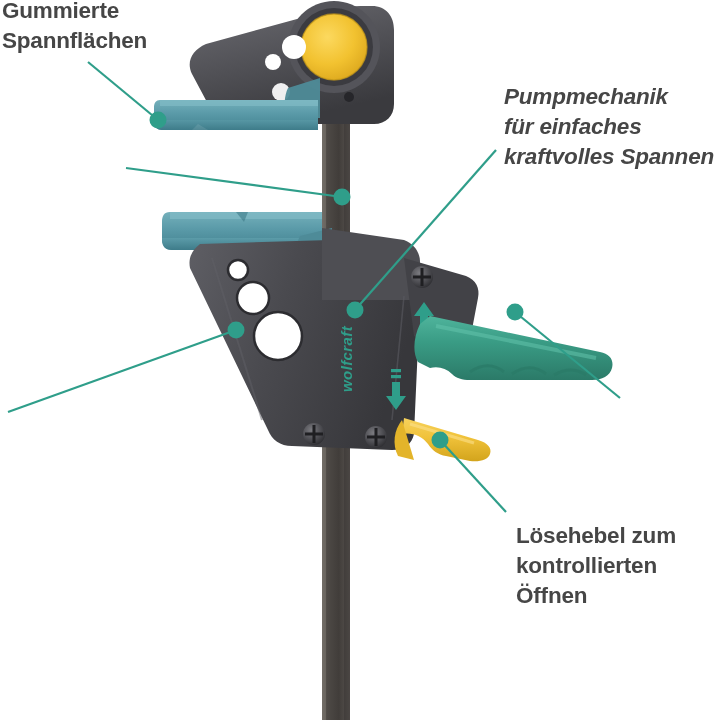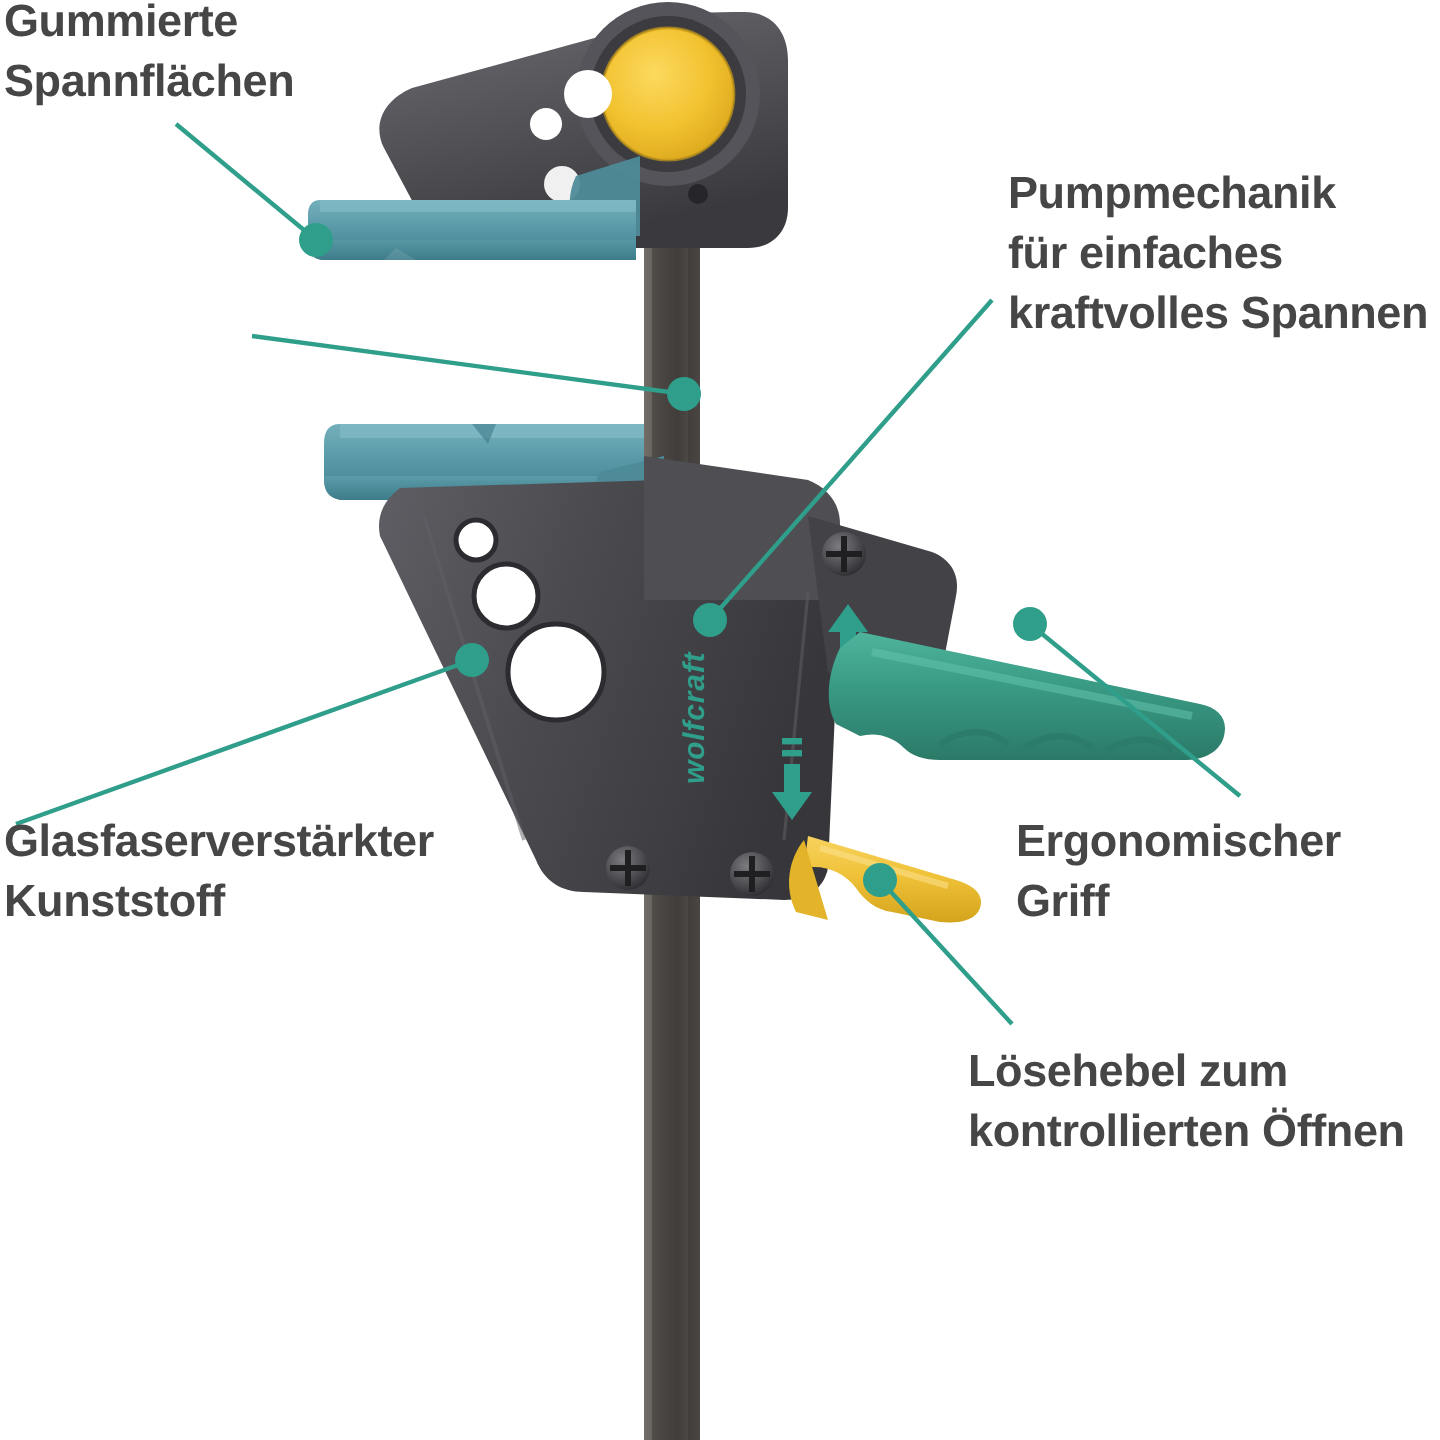--- a/index.html
+++ b/index.html
@@ -22,23 +22,23 @@
     font-weight:700;
     font-size:22.5px;
     line-height:30px;
     letter-spacing:-0.2px;
     white-space:pre-line;
     font-stretch:condensed;
   }
   .label.l-gummierte{ left:2px;  top:-4px;  }
   .label.l-stahl    { left:2px;  top:160px; }
   .label.l-kunst    { left:2px;  top:406px; }
-  .label.l-pump     { left:504px;top:82px;  }
+  .label.l-pump     { left:504px;top:82px;font-style:italic;  }
   .label.l-griff    { left:508px;top:406px; }
-  .label.l-loese    { left:484px;top:521px; }
+  .label.l-loese    { left:516px;top:521px; }
 
   
   #leaders{position:absolute;inset:0;width:720px;height:720px;}
 
   
   #product{position:absolute;inset:0;width:720px;height:720px;}
   .brand-text{
     font-family:"Liberation Sans", sans-serif;
     font-style:italic;
     font-weight:700;
@@ -244,25 +244,22 @@
       <circle cx="355" cy="310" r="8.5"></circle>
       <circle cx="515" cy="312" r="8.5"></circle>
       <circle cx="440" cy="440" r="8.5"></circle>
     </g>
   </svg>
 
   <div class="label l-gummierte">Gummierte
 Spannflächen</div>
 
 
-  <div class="label l-kunst">Glasfaserverstärkter
-Kunststoff</div>
 
   <div class="label l-pump">Pumpmechanik
 für einfaches
 kraftvolles Spannen</div>
 
-  <div class="label l-griff">Ergonomischer Griff</div>
 
   <div class="label l-loese">Lösehebel zum
 kontrollierten Öffnen</div>
 
 </div>
 
 </body></html>

